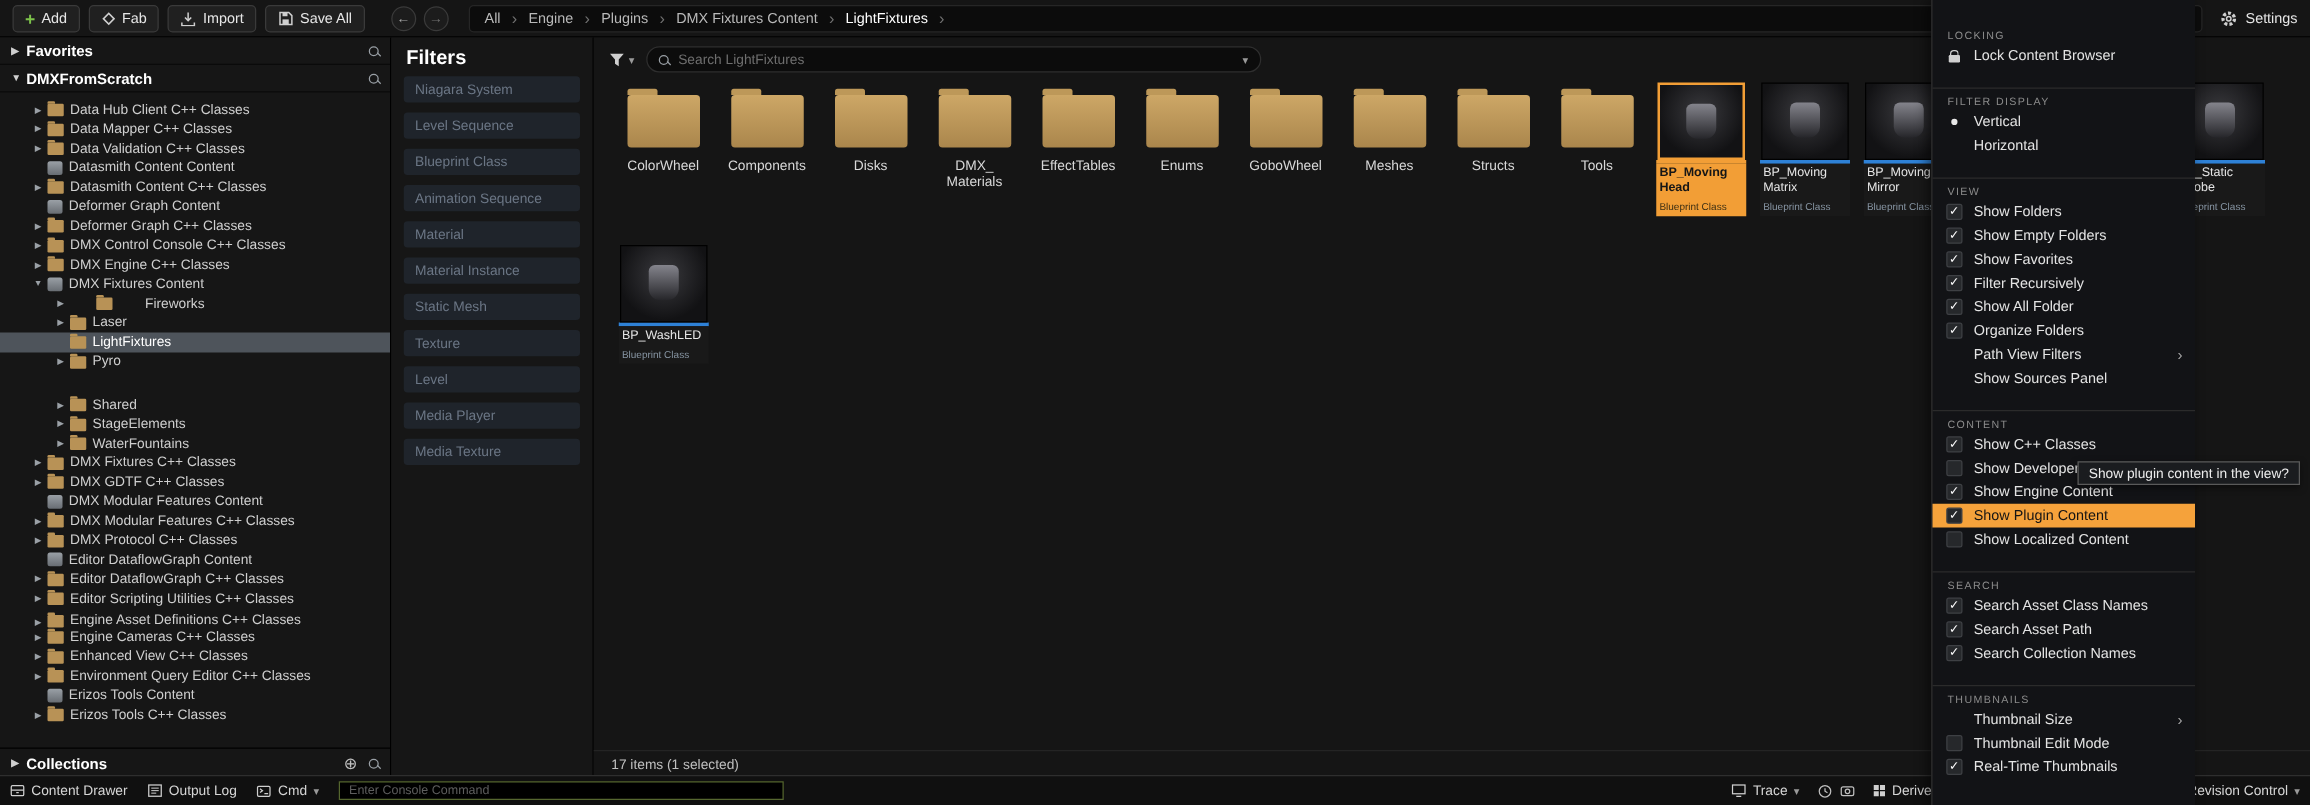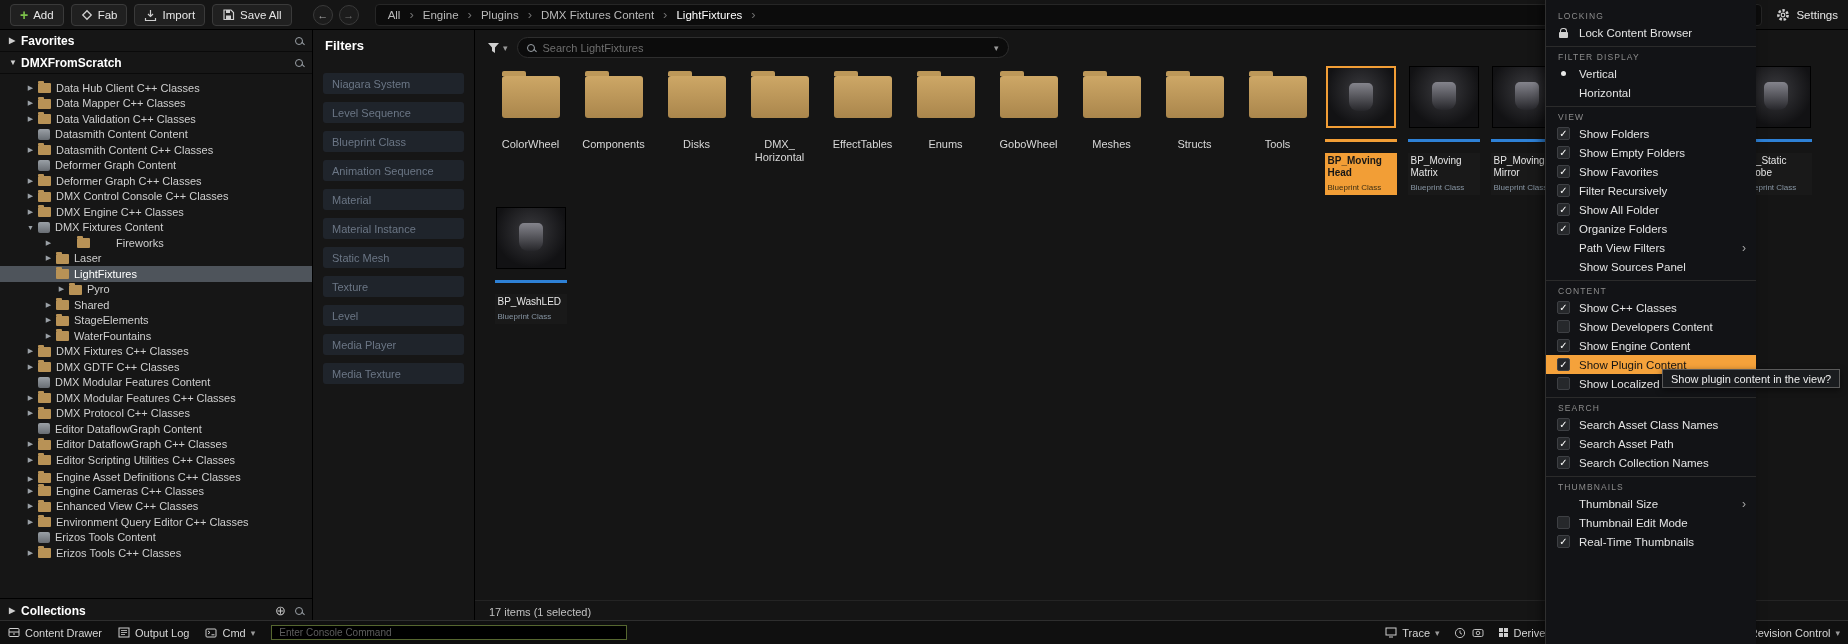--- a/index.html
+++ b/index.html
@@ -37,35 +37,35 @@
   .tarrow{width:9px;flex:0 0 9px;font-size:7px;color:#9aa0a6;text-align:center;margin-right:3px;}
   .mini-folder{width:13px;height:10px;flex:0 0 13px;background:#b89256;border-radius:1px;position:relative;margin-right:5px;margin-top:1px;}
   .mini-folder::before{content:'';position:absolute;top:-2px;left:0;width:6px;height:2px;background:#b89256;border-radius:1px 1px 0 0;}
   .mini-content{width:12px;height:11px;flex:0 0 12px;margin-right:5px;background:linear-gradient(#9aa0a6,#686d73);border-radius:2px;}
   .collections{position:absolute;left:0;right:0;bottom:0;height:24px;border-top:1px solid #000;background:#161616;
                display:flex;align-items:center;padding:0 9px;font-size:12px;font-weight:700;color:#fff;cursor:pointer;}
   .circle-plus{font-size:13px;color:#c0c0c0;margin-left:auto;margin-right:9px;font-weight:400;cursor:pointer;}
 
   
   .filters{position:absolute;left:313px;top:30px;width:162px;bottom:22px;background:#161616;border-right:1px solid #000;}
-  .f-title{padding:8px 12px 20px;font-size:13px;font-weight:700;color:#fff;}
+  .f-title{padding:8px 12px 5px;font-size:16px;font-weight:700;color:#fff;}
   .fpill{height:21px;margin:0 10px 8px;background:#1f242b;border-radius:3px;display:flex;align-items:center;
          padding:0 9px;font-size:11px;color:#6b7685;cursor:pointer;white-space:nowrap;}
 
   
   .content{position:absolute;left:475px;top:30px;right:0;bottom:22px;background:#151515;}
   .searchrow{display:flex;align-items:center;padding:7px 12px 2px;gap:9px;}
   .funnelbtn{display:flex;align-items:center;gap:3px;cursor:pointer;}
   .chev{color:#9a9a9a;font-size:9px;}
   .searchbox{width:492px;height:21px;background:#0c0c0c;border:1px solid #2e2e2e;border-radius:11px;
              display:flex;align-items:center;padding:0 9px;gap:6px;}
   .searchbox input{flex:1;background:transparent;border:0;outline:0;color:#c8c8c8;font-size:11px;font-family:inherit;}
   .searchbox input::placeholder{color:#6e6e6e;}
   .grid{display:flex;flex-wrap:wrap;align-content:flex-start;padding:6px 14px;row-gap:12px;}
-  .tile{width:83px;min-height:118px;cursor:pointer;gap:11px;}
+  .tile{width:83px;min-height:118px;cursor:pointer;}
   .ftile{display:flex;flex-direction:column;align-items:center;}
   .folderbig{width:58px;height:42px;margin-top:10px;background:linear-gradient(180deg,#cda766,#aa864c);border-radius:3px;position:relative;}
   .folderbig::before{content:'';position:absolute;top:-5px;left:0;width:24px;height:5px;background:#bd9859;border-radius:2px 2px 0 0;}
   .flabel{margin-top:9px;font-size:11px;color:#d8d8d8;text-align:center;white-space:pre-line;line-height:1.2;}
   .atile{display:flex;flex-direction:column;align-items:center;}
   .thumb{width:70px;height:62px;background:radial-gradient(circle at 50% 38%,#3a3a3e,#121214 72%);border:1px solid #000;position:relative;}
   .thumb::after{content:'';position:absolute;left:50%;top:15px;transform:translateX(-50%);width:24px;height:28px;
                 background:linear-gradient(#84848c,#26262a);border-radius:5px 5px 9px 9px;}
   .typebar{width:72px;height:3px;background:#2e81d6;}
   .alabel{width:72px;background:#191919;padding:2px 3px 3px;}
@@ -86,21 +86,21 @@
   .console{width:356px;height:15px;background:#000;border:1px solid #55662f;display:flex;align-items:center;padding:0 5px;margin-right:20px;}
   .console input{flex:1;background:transparent;border:0;outline:0;color:#bfbfbf;font-size:10px;font-family:inherit;}
   .console input::placeholder{color:#5e5e5e;}
   .bb-right{margin-left:auto;display:flex;align-items:center;}
   .bb-ico-pair{display:flex;align-items:center;gap:6px;margin-right:14px;}
   .revctl{margin-left:155px;margin-right:0;}
 
   
   .menu{position:absolute;left:1545px;top:0;width:211px;height:644px;background:#121316;border-left:1px solid #2f2f2f;
         box-shadow:-3px 0 10px rgba(0,0,0,.55);z-index:50;padding-top:2px;}
-  .m-sec{margin-top:4px;padding:5px 12px 2px;font-size:8.5px;letter-spacing:1.1px;color:#8c8c8c;border-top:1px solid #2b2b2b;}
+  .m-sec{margin-top:16px;padding:5px 12px 2px;font-size:8.5px;letter-spacing:1.1px;color:#8c8c8c;border-top:1px solid #2b2b2b;}
   .m-sec.first{border-top:none;}
   .m-item{height:19px;display:flex;align-items:center;padding:0 10px 0 11px;font-size:11.5px;color:#e4e4e4;cursor:pointer;}
   .m-item .m-label{margin-left:9px;white-space:nowrap;}
   .m-item.hl{background:#f5a23b;color:#141414;}
   .ctrl{width:13px;height:13px;flex:0 0 13px;display:flex;align-items:center;justify-content:center;position:relative;}
   .chk{width:13px;height:13px;background:#26282b;border:1px solid #3e4044;border-radius:2px;font-size:10px;line-height:11px;
        text-align:center;color:#fff;}
   .radio-dot{width:5px;height:5px;border-radius:50%;background:#e8e8e8;}
   .lockicon{width:9px;height:6px;background:#d0d0d0;border-radius:1px;position:relative;margin-top:4px;}
   .lockicon::before{content:'';position:absolute;top:-4px;left:1px;width:5px;height:4px;border:1.4px solid #d0d0d0;
@@ -248,26 +248,26 @@
         <div class="trow" style="padding-left: 44px;">
           <span class="tarrow">▶</span>
           <span class="mini-folder"></span>
           <span class="tlabel">Laser</span>
         </div>
         <div class="trow selected" style="padding-left: 44px;">
           <span class="tarrow"></span>
           <span class="mini-folder"></span>
           <span class="tlabel">LightFixtures</span>
         </div>
-        <div class="trow" style="padding-left: 57px;">
+        <div class="trow" style="padding-left: 44px;">
           <span class="tarrow">▶</span>
           <span class="mini-folder"></span>
           <span class="tlabel">Pyro</span>
         </div>
-        <div class="trow" style="padding-left: 44px;">
+        <div class="trow" style="padding-left: 44px; margin-top: 19px;">
           <span class="tarrow">▶</span>
           <span class="mini-folder"></span>
           <span class="tlabel">Shared</span>
         </div>
         <div class="trow" style="padding-left: 44px;">
           <span class="tarrow">▶</span>
           <span class="mini-folder"></span>
           <span class="tlabel">StageElements</span>
         </div>
         <div class="trow" style="padding-left: 44px;">
@@ -396,21 +396,21 @@
           <div class="folderbig"></div>
           <div class="flabel">Components</div>
         </div>
         <div class="tile ftile">
           <div class="folderbig"></div>
           <div class="flabel">Disks</div>
         </div>
         <div class="tile ftile">
           <div class="folderbig"></div>
           <div class="flabel">DMX_
-Horizontal</div>
+Materials</div>
         </div>
         <div class="tile ftile">
           <div class="folderbig"></div>
           <div class="flabel">EffectTables</div>
         </div>
         <div class="tile ftile">
           <div class="folderbig"></div>
           <div class="flabel">Enums</div>
         </div>
         <div class="tile ftile">

